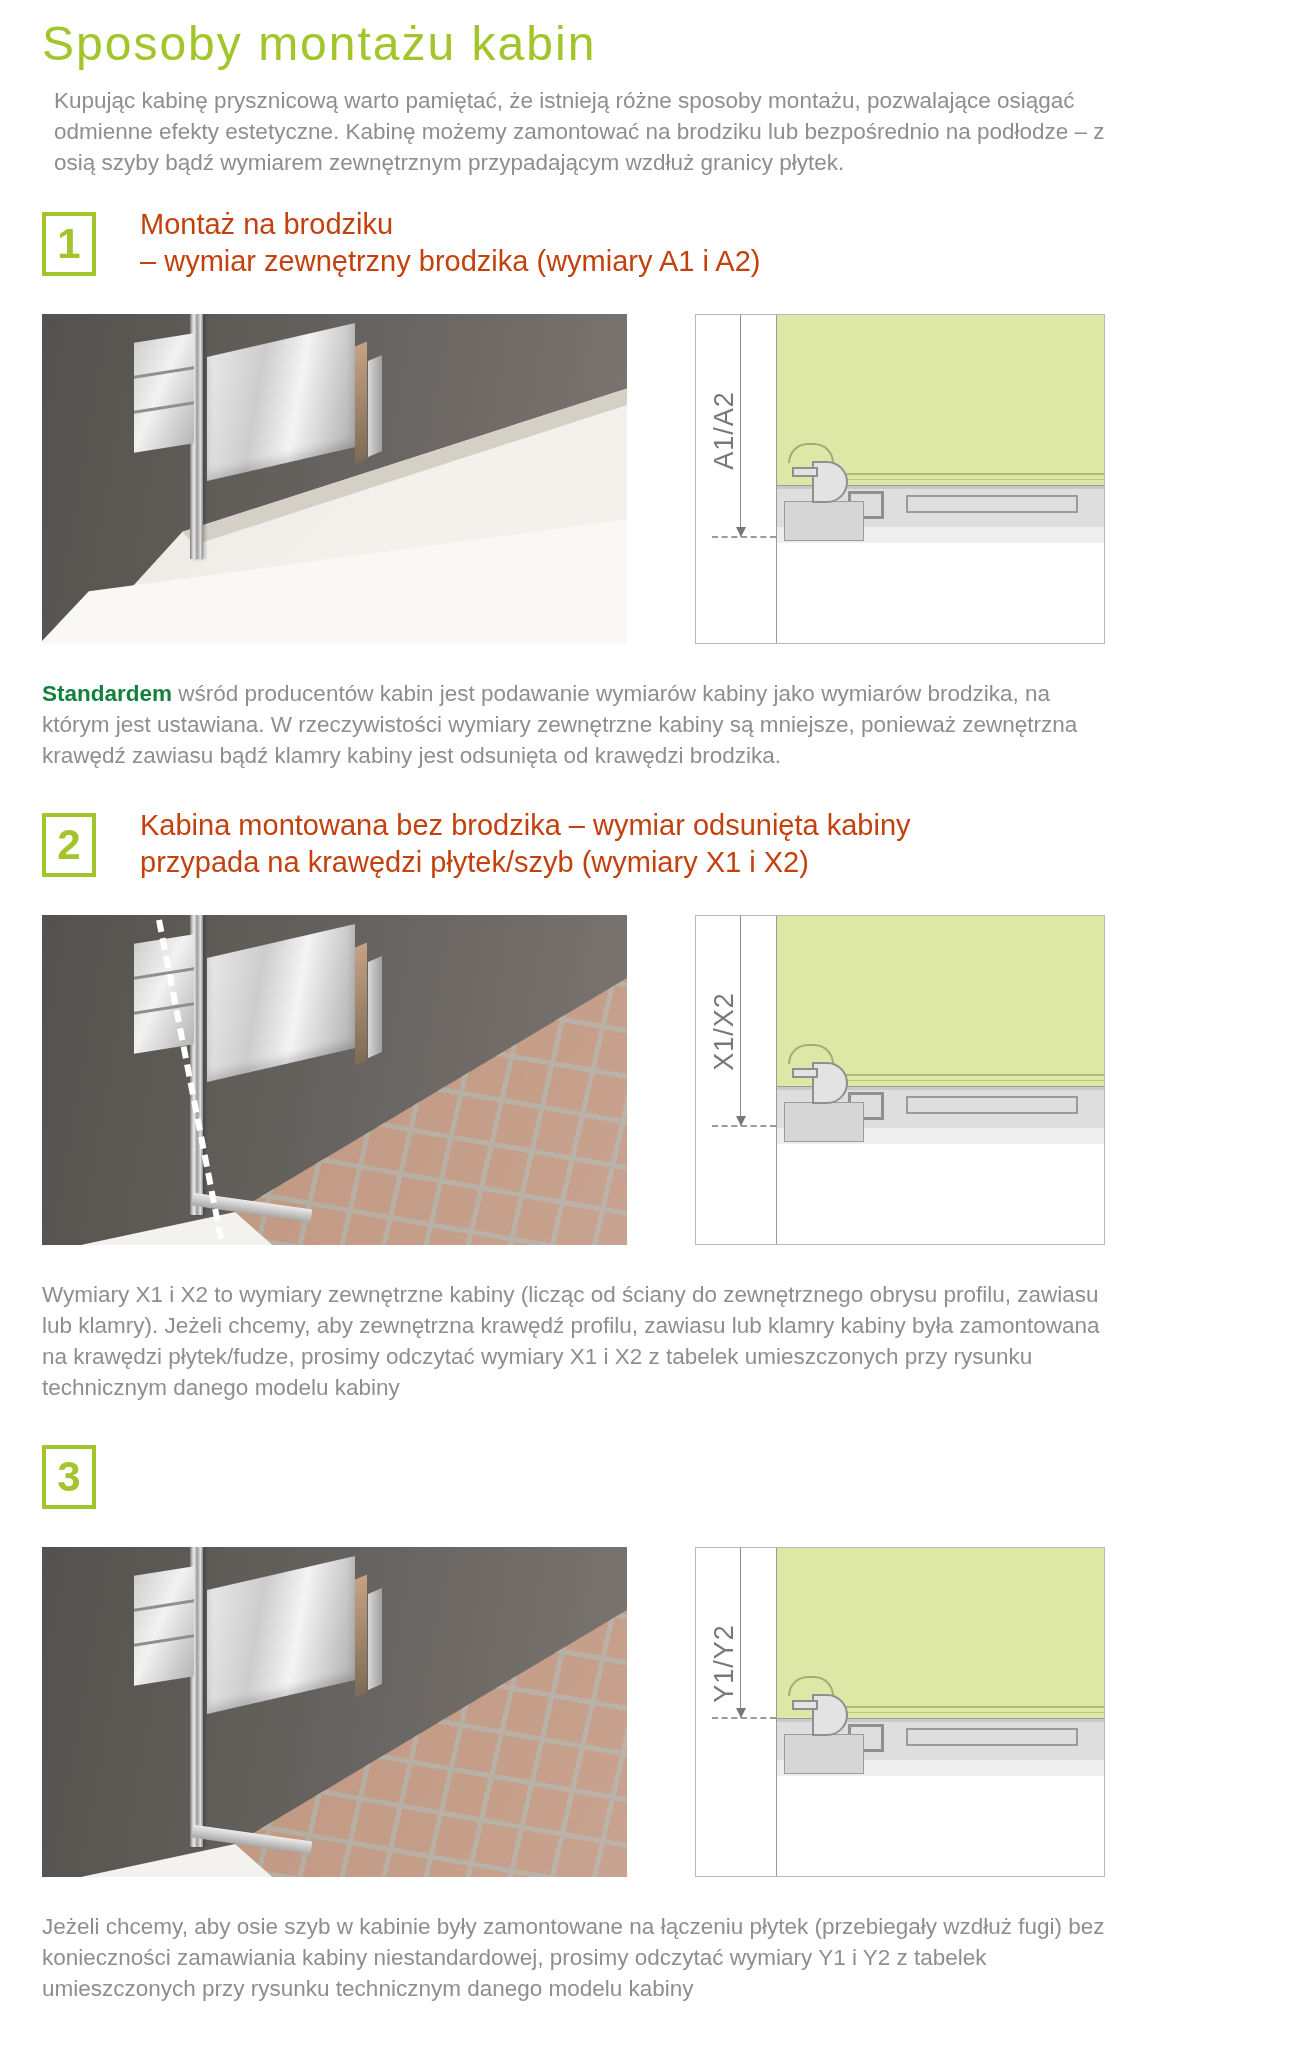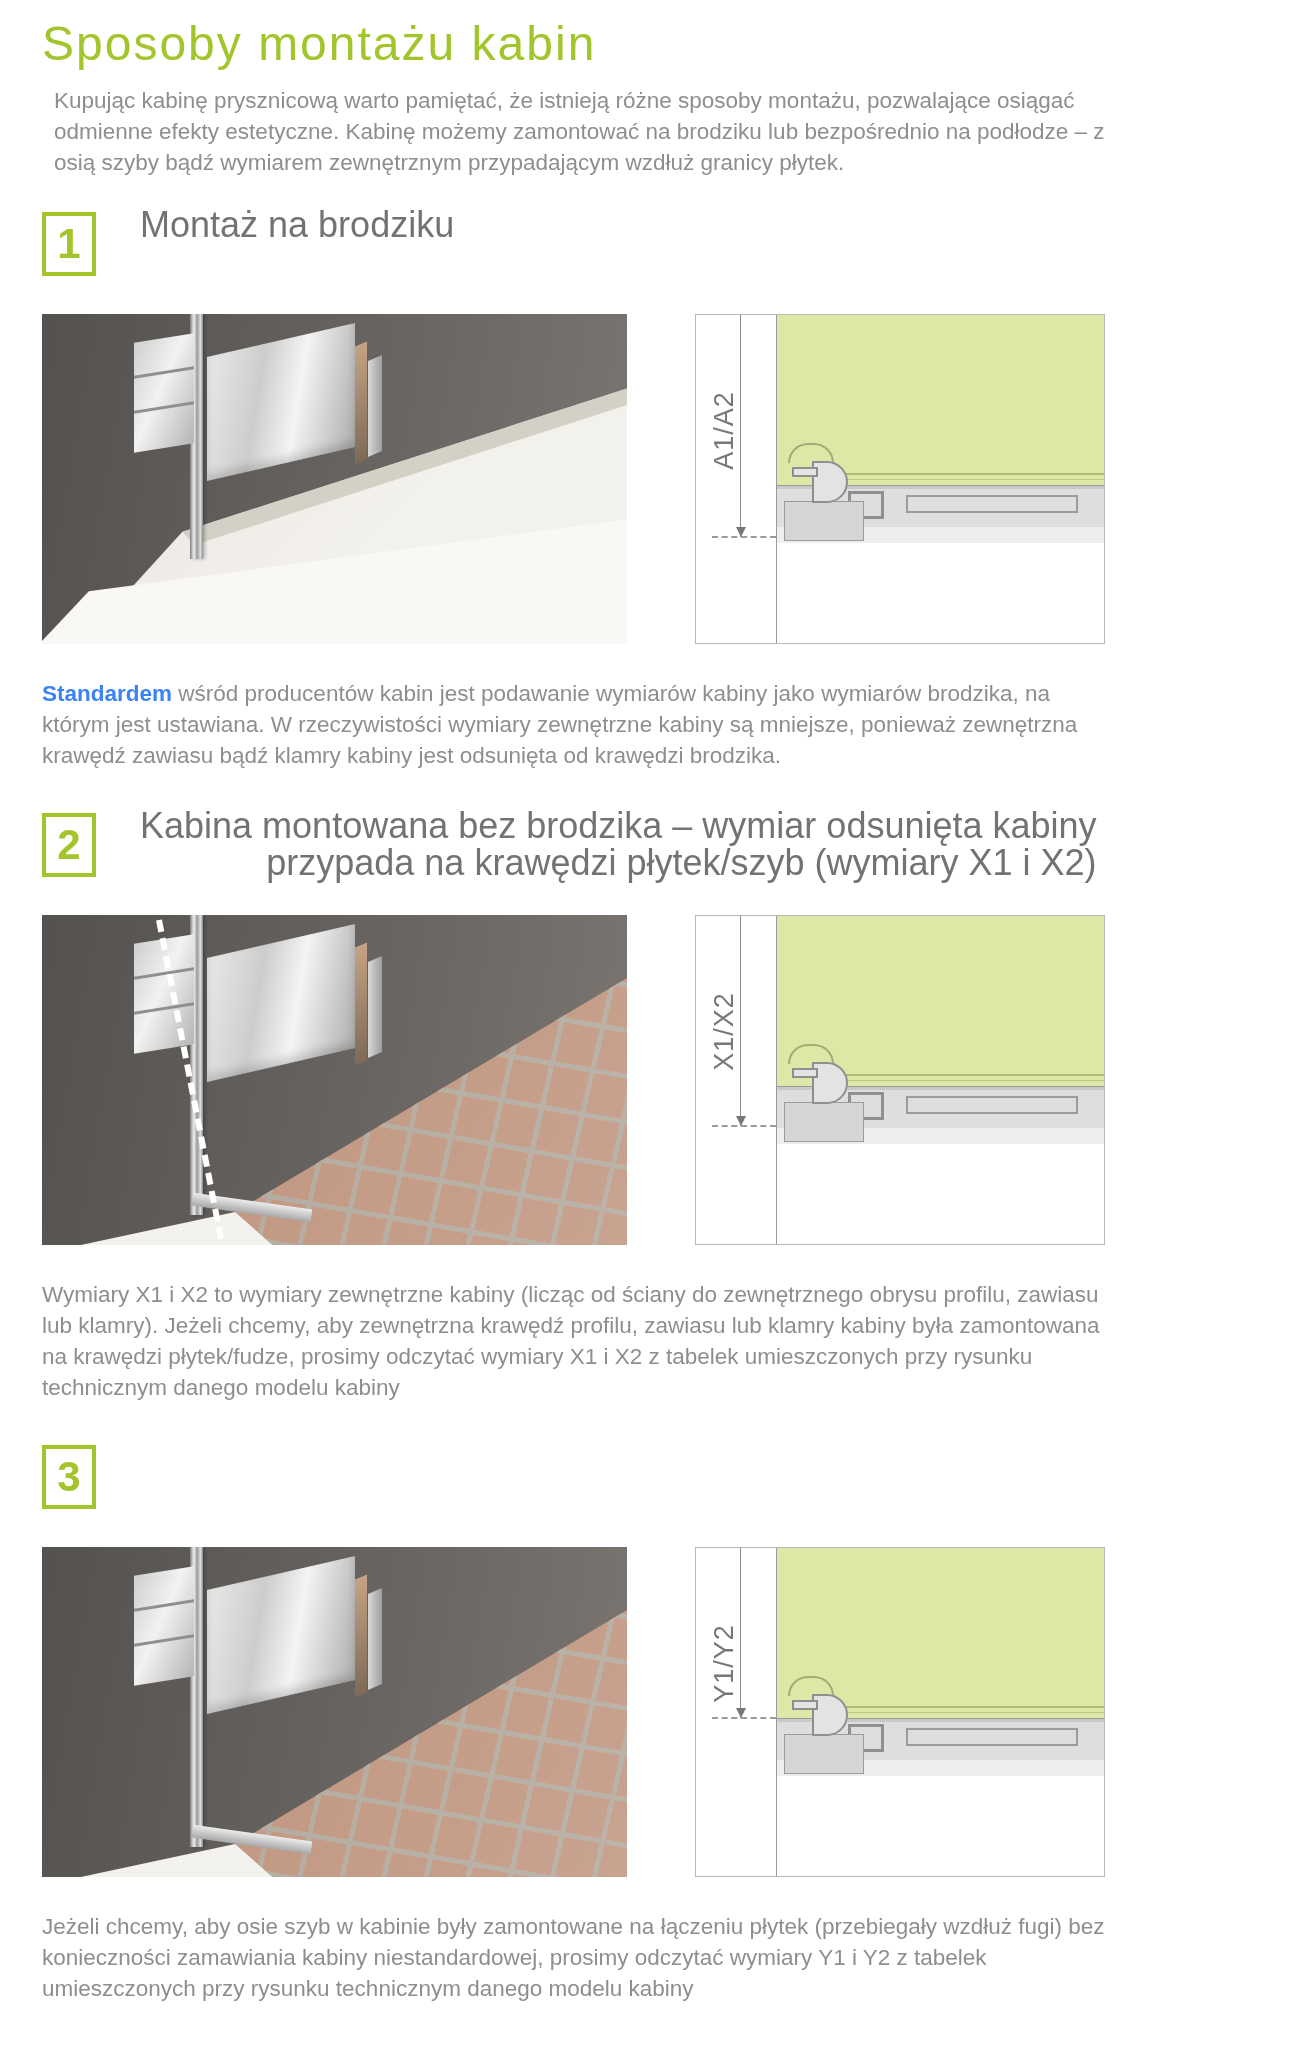--- a/index.html
+++ b/index.html
@@ -3,25 +3,25 @@
 <meta charset="utf-8">
 <style>
   html,body{margin:0;padding:0;background:#ffffff;}
   body{font-family:"Liberation Sans", sans-serif; color:#8e8e8e;}
   .page{width:1156px;min-height:2046px;box-sizing:border-box;padding:16px 40px 24px 42px;background:#fff;overflow:hidden;}
 
   
   .page-title{margin:0 0 14px 0;font-size:48px;font-weight:400;letter-spacing:2px;color:#a2c52b;}
   .intro{margin:0 0 28px 12px;font-size:22.5px;line-height:31px;max-width:1222px;}
   .note{margin:0 0 36px 0;font-size:22.5px;line-height:31px;max-width:1222px;}
-  .note .bold-lead{font-weight:bold;color:#3b82f6;}
+  .note .bold-lead{font-weight:bold;color:#15803d;}
   .section-header{display:flex;align-items:flex-start;margin:0 0 22px 0;min-height:86px;}
   .num-box{width:54px;height:64px;border:4px solid #a2c52b;color:#a2c52b;font-size:42px;font-weight:bold;
            display:flex;align-items:center;justify-content:center;flex:0 0 auto;margin-top:6px;box-sizing:border-box;}
-  .section-heading{margin-left:44px;color:#737373;font-size:36px;line-height:37px;text-align:right;}
+  .section-heading{margin-left:44px;color:#c2410c;font-size:29px;line-height:37px;}
 
   
   .images-row{display:flex;gap:68px;margin:0 0 34px 0;align-items:flex-start;}
 
   
   .photo{width:585px;height:330px;position:relative;overflow:hidden;flex:0 0 auto;
          background:linear-gradient(100deg,#54524e 0%,#686461 55%,#7b7672 100%);}
   .photo *{position:absolute;}
   
   .pt-surface{inset:0;background:linear-gradient(135deg,#e5e2db,#f3f1ec 60%);
@@ -93,20 +93,21 @@
 <div class="page">
 
   <h1 class="page-title">Sposoby montażu kabin</h1>
 
   <p class="intro">Kupując kabinę prysznicową warto pamiętać, że istnieją różne sposoby montażu, pozwalające osiągać odmienne efekty estetyczne. Kabinę możemy zamontować na brodziku lub bezpośrednio na podłodze – z osią szyby bądź wymiarem zewnętrznym przypadającym wzdłuż granicy płytek.</p>
 
   <div class="section-header">
     <div class="num-box">1</div>
     <div class="section-heading">
       <div>Montaż na brodziku</div>
+      <div>– wymiar zewnętrzny brodzika (wymiary A1 i A2)</div>
     </div>
   </div>
 
   <div class="images-row">
     <div class="photo tray">
       <div class="pt-surface"></div>
       <div class="pt-lip"></div>
       <div class="pt-front"></div>
       <div class="rail"></div>
       <div class="hinge-left"></div>

